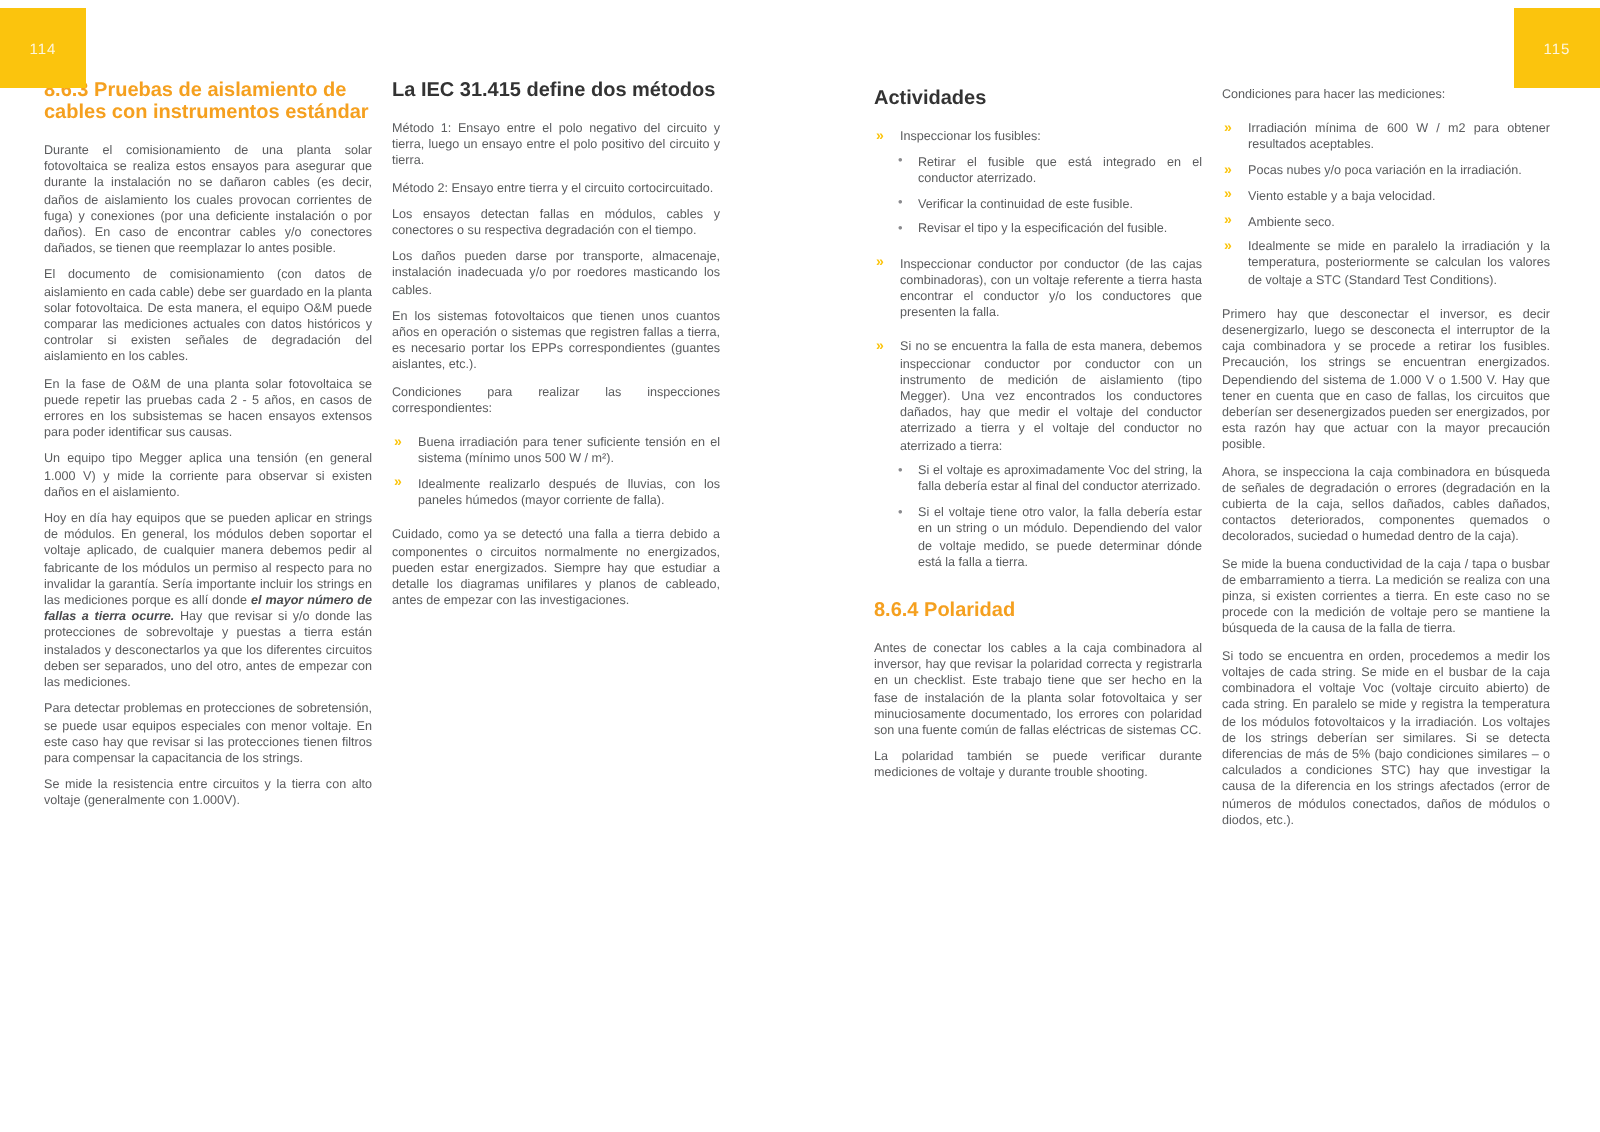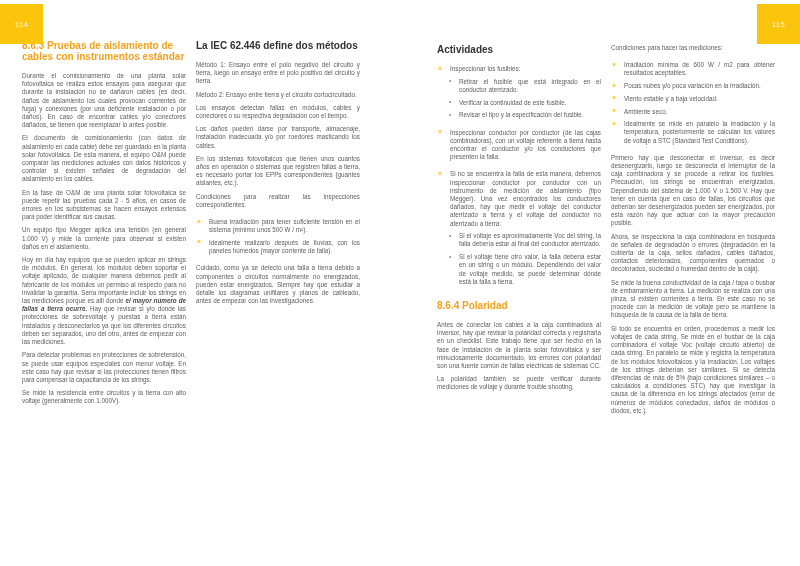--- a/index.html
+++ b/index.html
@@ -58,21 +58,21 @@
         <p>Durante el comisionamiento de una planta solar fotovoltaica se realiza estos ensayos para asegurar que durante la instalación no se dañaron cables (es decir, daños de aislamiento los cuales provocan corrientes de fuga) y conexiones (por una deficiente instalación o por daños). En caso de encontrar cables y/o conectores dañados, se tienen que reemplazar lo antes posible.</p>
         <p>El documento de comisionamiento (con datos de aislamiento en cada cable) debe ser guardado en la planta solar fotovoltaica. De esta manera, el equipo O&amp;M puede comparar las mediciones actuales con datos históricos y controlar si existen señales de degradación del aislamiento en los cables.</p>
         <p>En la fase de O&amp;M de una planta solar fotovoltaica se puede repetir las pruebas cada 2 - 5 años, en casos de errores en los subsistemas se hacen ensayos extensos para poder identificar sus causas.</p>
         <p>Un equipo tipo Megger aplica una tensión (en general 1.000 V) y mide la corriente para observar si existen daños en el aislamiento.</p>
         <p><span>Hoy en día hay equipos que se pueden aplicar en strings de módulos. En general, los módulos deben soportar el voltaje aplicado, de cualquier manera debemos pedir al fabricante de los módulos un permiso al respecto para no invalidar la garantía. Sería importante incluir los strings en las mediciones porque es allí donde </span><span class="boldital">el mayor número de fallas a tierra ocurre.</span><span> Hay que revisar si y/o donde las protecciones de sobrevoltaje y puestas a tierra están instalados y desconectarlos ya que los diferentes circuitos deben ser separados, uno del otro, antes de empezar con las mediciones.</span></p>
         <p>Para detectar problemas en protecciones de sobretensión, se puede usar equipos especiales con menor voltaje. En este caso hay que revisar si las protecciones tienen filtros para compensar la capacitancia de los strings.</p>
         <p>Se mide la resistencia entre circuitos y la tierra con alto voltaje (generalmente con 1.000V).</p>
       </div>
 
       <div class="col">
-        <h1 class="dark">La IEC 62.446 define dos métodos</h1>
+        <h1 class="dark">La IEC 31.415 define dos métodos</h1>
         <p>Método 1: Ensayo entre el polo negativo del circuito y tierra, luego un ensayo entre el polo positivo del circuito y tierra.</p>
         <p>Método 2: Ensayo entre tierra y el circuito cortocircuitado.</p>
         <p>Los ensayos detectan fallas en módulos, cables y conectores o su respectiva degradación con el tiempo.</p>
         <p>Los daños pueden darse por transporte, almacenaje, instalación inadecuada y/o por roedores masticando los cables.</p>
         <p>En los sistemas fotovoltaicos que tienen unos cuantos años en operación o sistemas que registren fallas a tierra, es necesario portar los EPPs correspondientes (guantes aislantes, etc.).</p>
         <p>Condiciones para realizar las inspecciones correspondientes:</p>
         <div class="bullet gap-above">
           <span class="mk">»</span>
           <span>Buena irradiación para tener suficiente tensión en el sistema (mínimo unos 500 W / m²).</span>
         </div>

